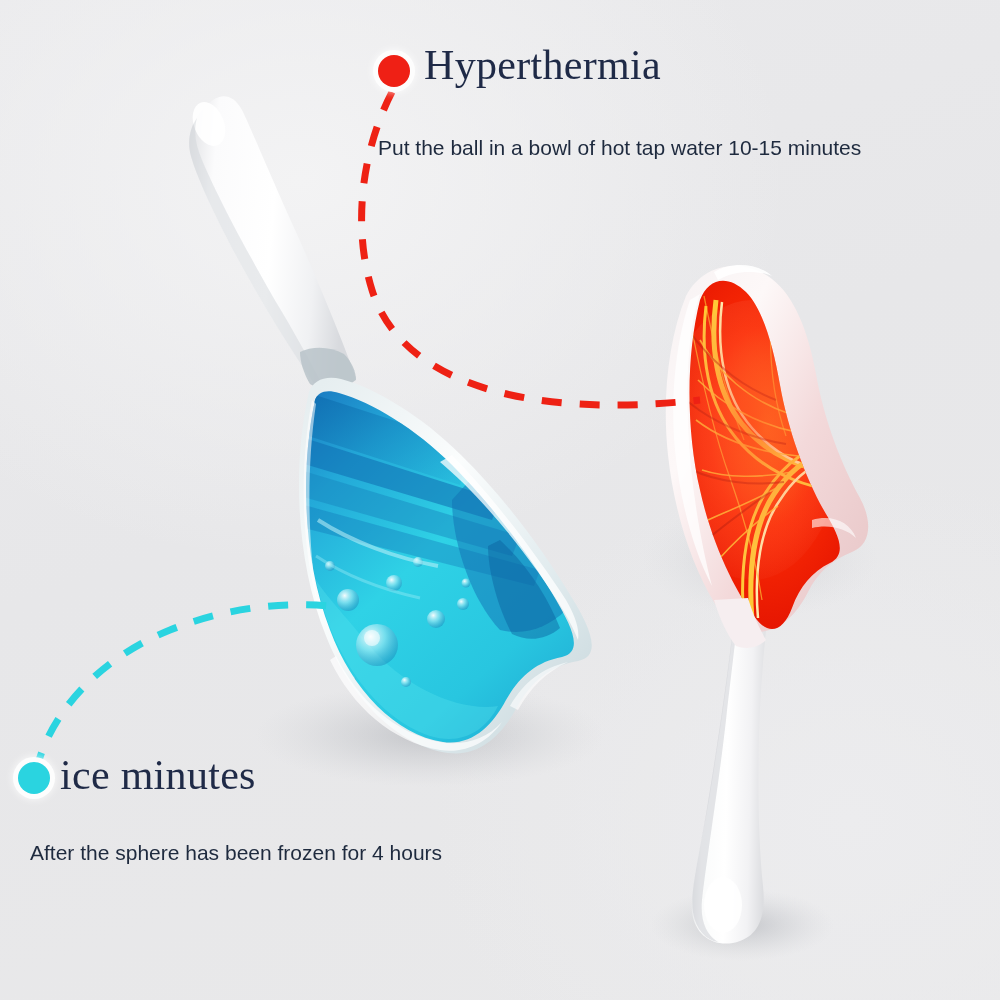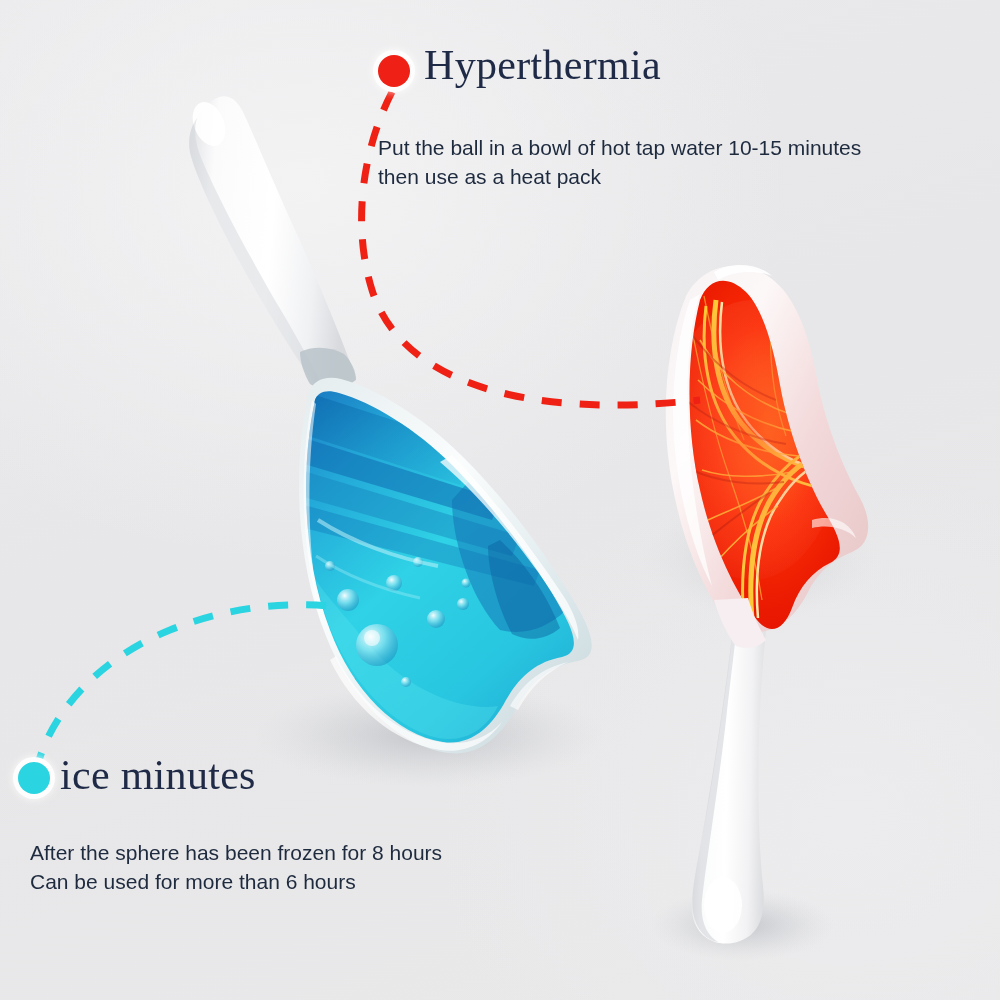--- a/index.html
+++ b/index.html
@@ -255,24 +255,22 @@
 
     <path d="M392,92 C362,150 352,226 372,290 C400,380 520,420 700,400" fill="none" stroke="#ee2114" stroke-width="7" stroke-dasharray="20 18" stroke-linecap="butt"></path>
     <path d="M36,772 C48,716 96,660 170,630 C230,606 288,602 330,606" fill="none" stroke="#2ad4e0" stroke-width="7" stroke-dasharray="20 18" stroke-linecap="butt"></path>
   </svg>
 
   <div class="txtlayer">
     <div class="dot" id="hot-dot"></div>
     <div class="hdg" id="hot-title">Hyperthermia</div>
     <div class="body-txt" id="hot-desc">
       <div>Put the ball in a bowl of hot tap water 10-15 minutes</div>
-      <div>then use as a heat pack</div>
     </div>
 
     <div class="dot" id="ice-dot"></div>
     <div class="hdg" id="ice-title">ice minutes</div>
     <div class="body-txt" id="ice-desc">
-      <div>After the sphere has been frozen for 8 hours</div>
-      <div>Can be used for more than 6 hours</div>
+      <div>After the sphere has been frozen for 4 hours</div>
     </div>
   </div>
 
 </div>
 
 </body></html>

